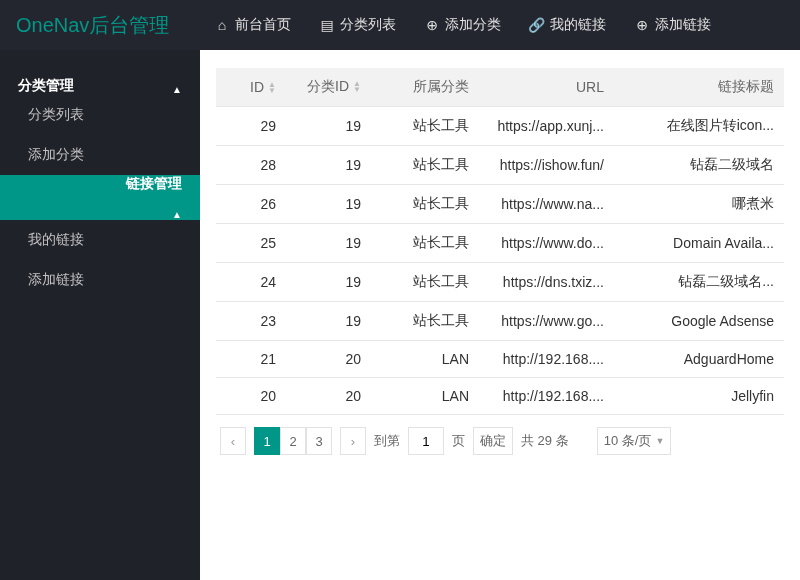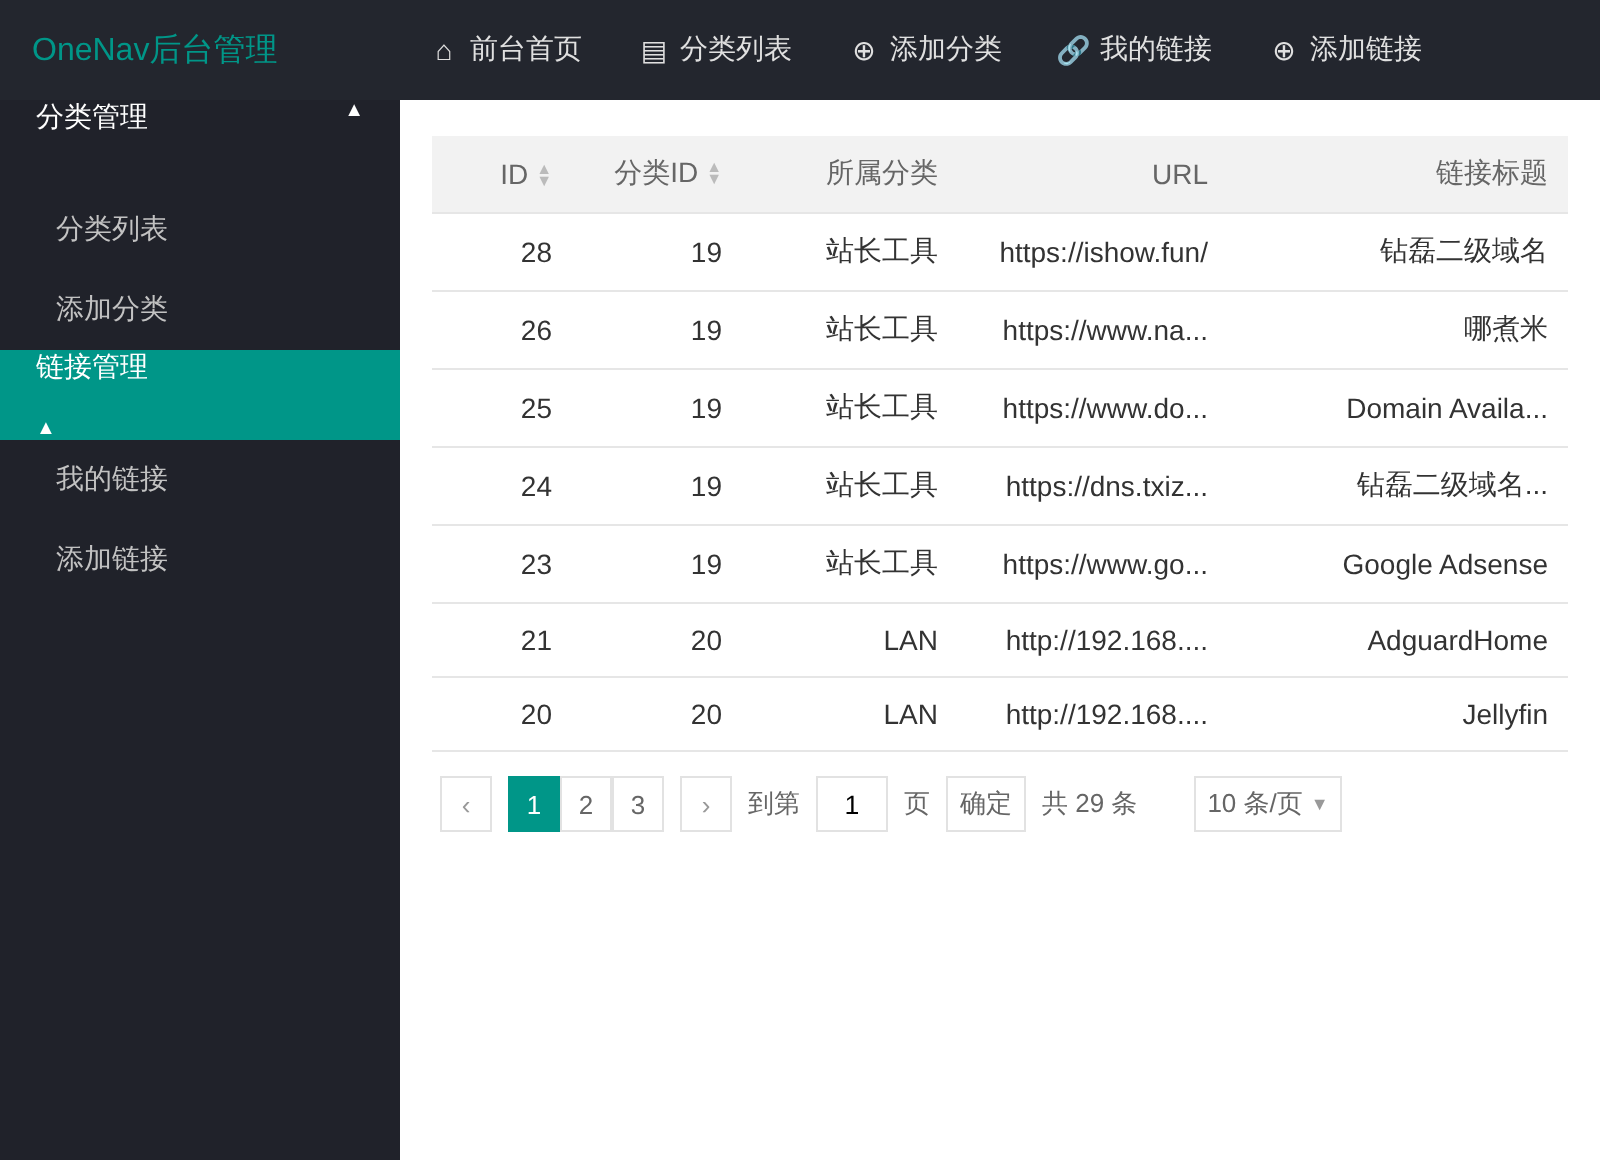--- a/index.html
+++ b/index.html
@@ -1,25 +1,25 @@
 <!DOCTYPE html>
 <html><head>
 <meta charset="utf-8">
 <style>
   * { box-sizing: border-box; margin: 0; padding: 0; }
   body { font-family: -apple-system, BlinkMacSystemFont, "Segoe UI", "Microsoft YaHei", sans-serif; font-size: 14px; color: #333; background: #fff; width: 800px; height: 580px; overflow: hidden; }
   .header { height: 50px; background: #23262E; display: flex; align-items: center; }
-  .logo { color: #009688; font-size: 16px; padding: 0 16px; width: 200px; font-weight: 400; }
+  .logo { color: #009688; font-size: 20px; padding: 0 16px; width: 200px; font-weight: 400; }
   .topnav { display: flex; height: 100%; }
   .topnav-item { display: flex; align-items: center; height: 100%; padding: 0 14px; color: #e0e0e0; cursor: pointer; gap: 5px; font-size: 14px; }
   .nav-icon { font-size: 14px; display: inline-flex; align-items: center; justify-content: center; width: 16px; }
   .body { display: flex; height: 530px; }
   .sidebar { width: 200px; background: #20222A; color: #c2c2c2; padding-top: 0; }
   .side-group { }
-  .side-group-title { display: flex; align-items: flex-start; justify-content: space-between; padding: 0 18px; height: 45px; color: #fff; cursor: pointer; font-size: 14px; }
+  .side-group-title { display: flex; align-items: flex-end; justify-content: space-between; padding: 0 18px; height: 45px; color: #fff; cursor: pointer; font-size: 14px; font-weight: bold; }
   .chev { font-size: 10px; color: #fff; }
   .side-item { display: flex; align-items: center; padding: 0 28px; height: 40px; color: #c2c2c2; cursor: pointer; font-size: 14px; }
   .side-group.active .side-group-title { background: #009688; color: #fff; flex-direction: column; }
   .main { flex: 1; padding: 18px 16px 8px 16px; overflow: hidden; display: flex; flex-direction: column; }
   table { width: 100%; border-collapse: collapse; table-layout: fixed; }
   th, td { text-align: right; padding: 10px 10px; border-bottom: 1px solid #e6e6e6; white-space: nowrap; overflow: hidden; text-overflow: ellipsis; font-size: 14px; font-weight: 400; }
   thead th { background: #f2f2f2; color: #666; position: relative; }
   .sort { display: inline-flex; flex-direction: column; vertical-align: middle; margin-left: 4px; line-height: 5px; font-size: 8px; color: #bbb; }
   .sort span { line-height: 6px; }
   .pager { display: flex; align-items: center; gap: 8px; padding: 12px 4px; color: #666; font-size: 13px; flex-wrap: wrap; }
@@ -102,20 +102,27 @@
                 <span>▲</span>
                 <span>▼</span>
               </span></th>
             <th><span>所属分类</span></th>
             <th><span>URL</span></th>
             <th><span>链接标题</span></th>
           </tr>
         </thead>
       <tbody id="tbody">
           <tr>
+            <td>29</td>
+            <td>19</td>
+            <td>站长工具</td>
+            <td>https://app.xunj...</td>
+            <td>在线图片转icon...</td>
+          </tr>
+          <tr>
             <td>28</td>
             <td>19</td>
             <td>站长工具</td>
             <td>https://ishow.fun/</td>
             <td>钻磊二级域名</td>
           </tr>
           <tr>
             <td>26</td>
             <td>19</td>
             <td>站长工具</td>

